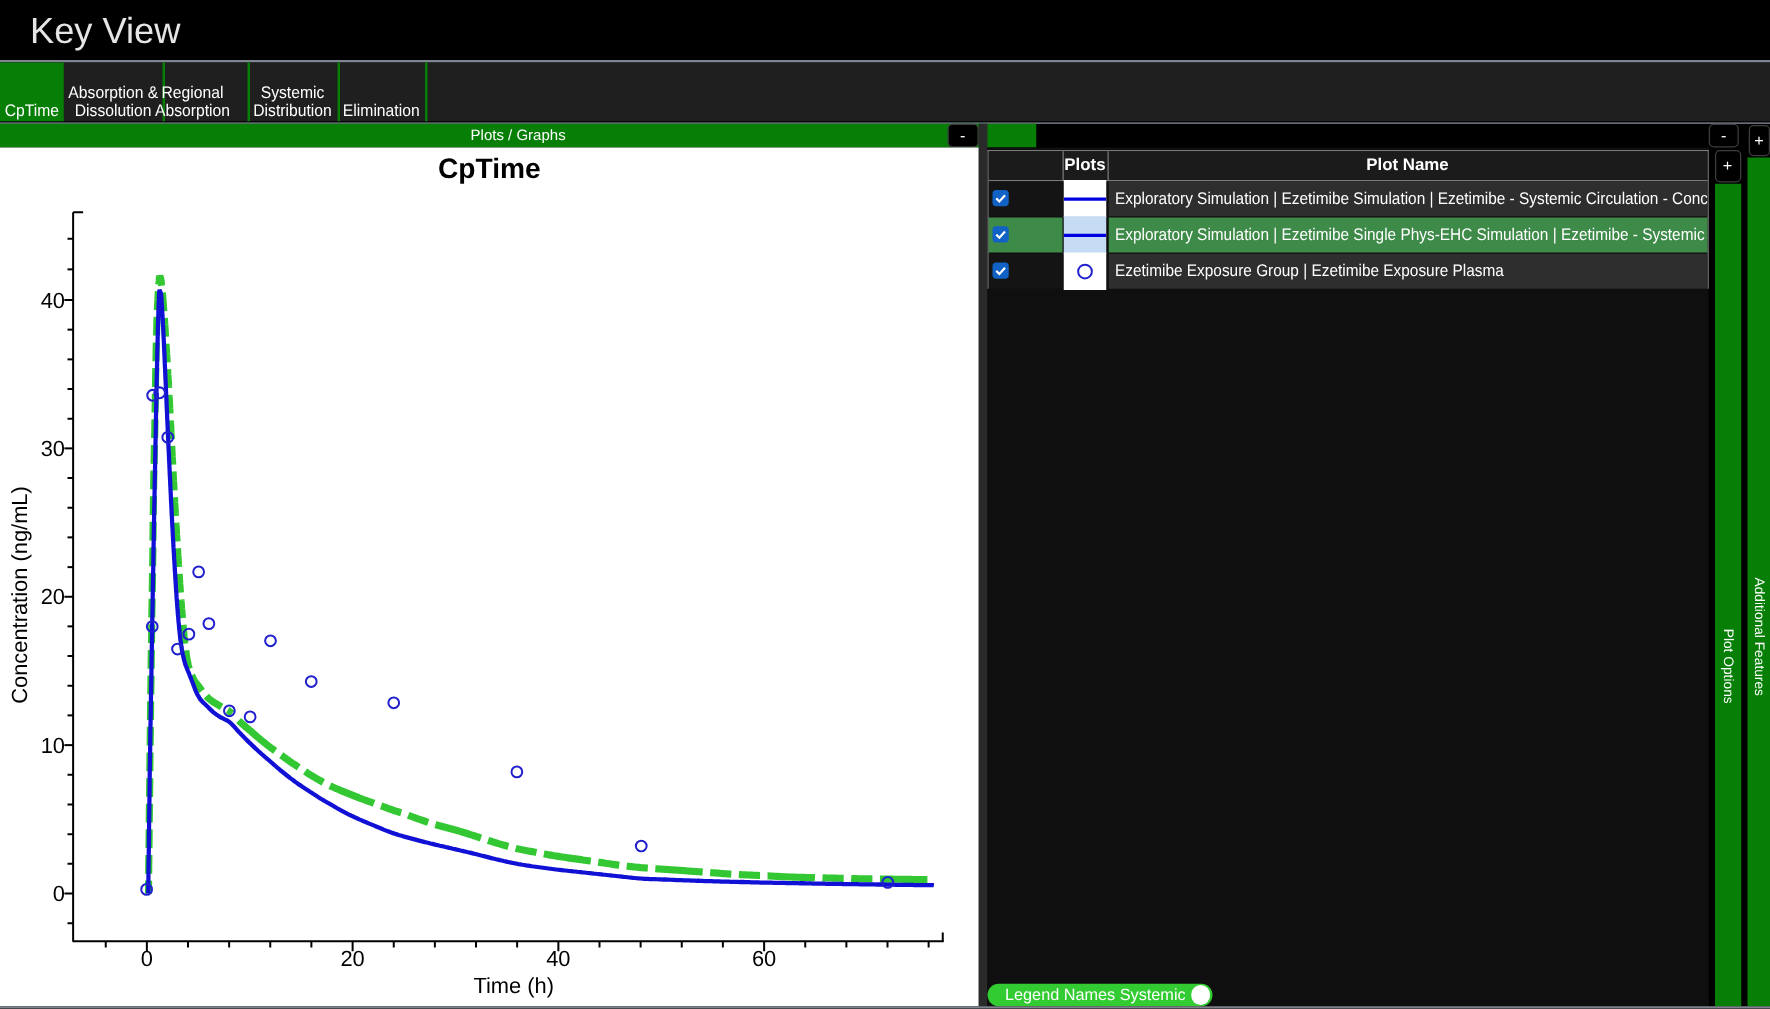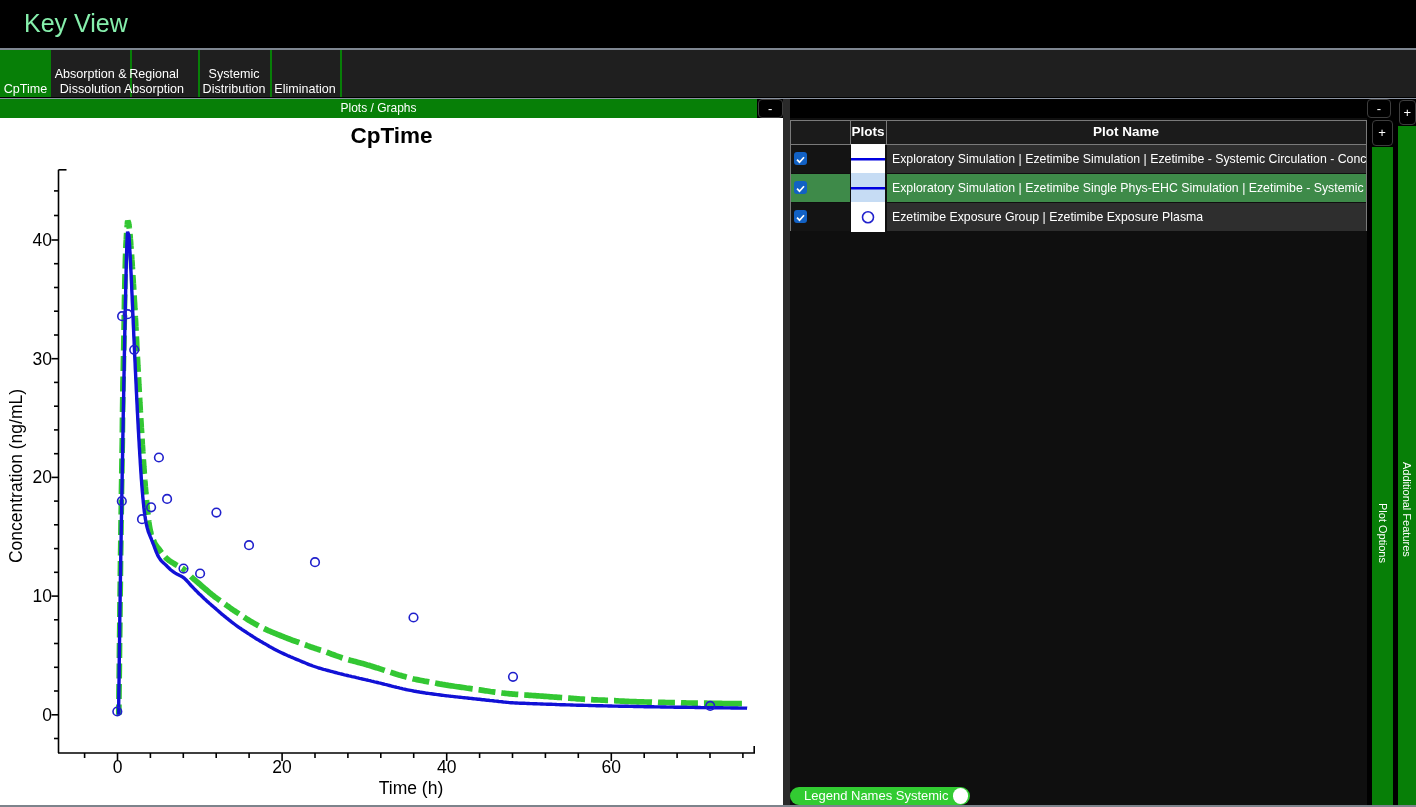--- a/index.html
+++ b/index.html
@@ -2,21 +2,21 @@
 <html><head>
 <meta charset="utf-8">
 <style>
 * { margin:0; padding:0; box-sizing:border-box; }
 .mbtn { box-sizing:border-box; }
 html,body { width:1416px; height:807px; overflow:hidden; background:#000; font-family:"Liberation Sans", sans-serif; }
 .abs { position:absolute; }
 #stage { position:relative; width:1416px; height:807px; background:#000; }
 
 #topbar { left:0; top:0; width:1416px; height:48px; background:#000; }
-#topbar span { position:absolute; left:24px; top:9px; font-size:25px; color:#86efac; }
+#topbar span { position:absolute; left:24px; top:9px; font-size:29px; color:#e5e5e5; }
 #topline { left:0; top:48px; width:1416px; height:2px; background:#7e8691; }
 #botline { left:0; top:805px; width:1416px; height:2px; background:#7d838b; }
 
 #tabrow { left:0; top:50px; width:1416px; height:47px; background:#1f1f1f; }
 .tab { position:absolute; top:0; height:47px; color:#fff; font-size:13.5px; text-align:center; display:flex; flex-direction:column; justify-content:flex-end; padding-bottom:1px; line-height:14.5px; }
 .tab span { display:block; white-space:nowrap; transform:scaleX(0.93); transform-origin:50% 50%; }
 .tsep { position:absolute; top:0; height:47px; width:2px; background:#077f07; }
 
 .gbar { background:#077f07; color:#fff; font-size:12px; text-align:center; line-height:19px; height:19px; }
 .mbtn { background:#000; border:1.4px solid #3d3d3d; border-radius:4px; color:#fff; text-align:center; font-size:13px; }
@@ -70,21 +70,21 @@
     <div class="tab" style="left:199px; width:70px;">
         <span>Systemic<br>Distribution</span>
       </div>
     <div class="tsep" style="left:269.5px;"></div>
     <div class="tab" style="left:271px; width:68px;">
         <span>Elimination</span>
       </div>
     <div class="tsep" style="left:339.5px;"></div>
   </div>
 
-  <div class="abs gbar" style="left:0; top:99px; width:757px;">Plots / Graphs</div>
+  <div class="abs gbar" style="left:0; top:99px; width:829px;">Plots / Graphs</div>
   <div class="abs mbtn" style="left:757.5px; top:99px; width:25.5px; height:19px; line-height:17px;">-</div>
 
   <div class="abs" id="chartpanel">
     <svg width="783" height="687" viewBox="0 0 783 687">
       <text x="391.5" y="24.5" text-anchor="middle" font-size="22.5" font-weight="bold" fill="#000">CpTime</text>
       <g stroke="#000" stroke-width="1.6" fill="none">
         <path d="M58.5 51.8 V635 M58 635 H755"></path>
         <line x1="51.5" y1="122.0" x2="58.5" y2="122.0"></line>
 <line x1="51.5" y1="240.7" x2="58.5" y2="240.7"></line>
 <line x1="51.5" y1="359.4" x2="58.5" y2="359.4"></line>

